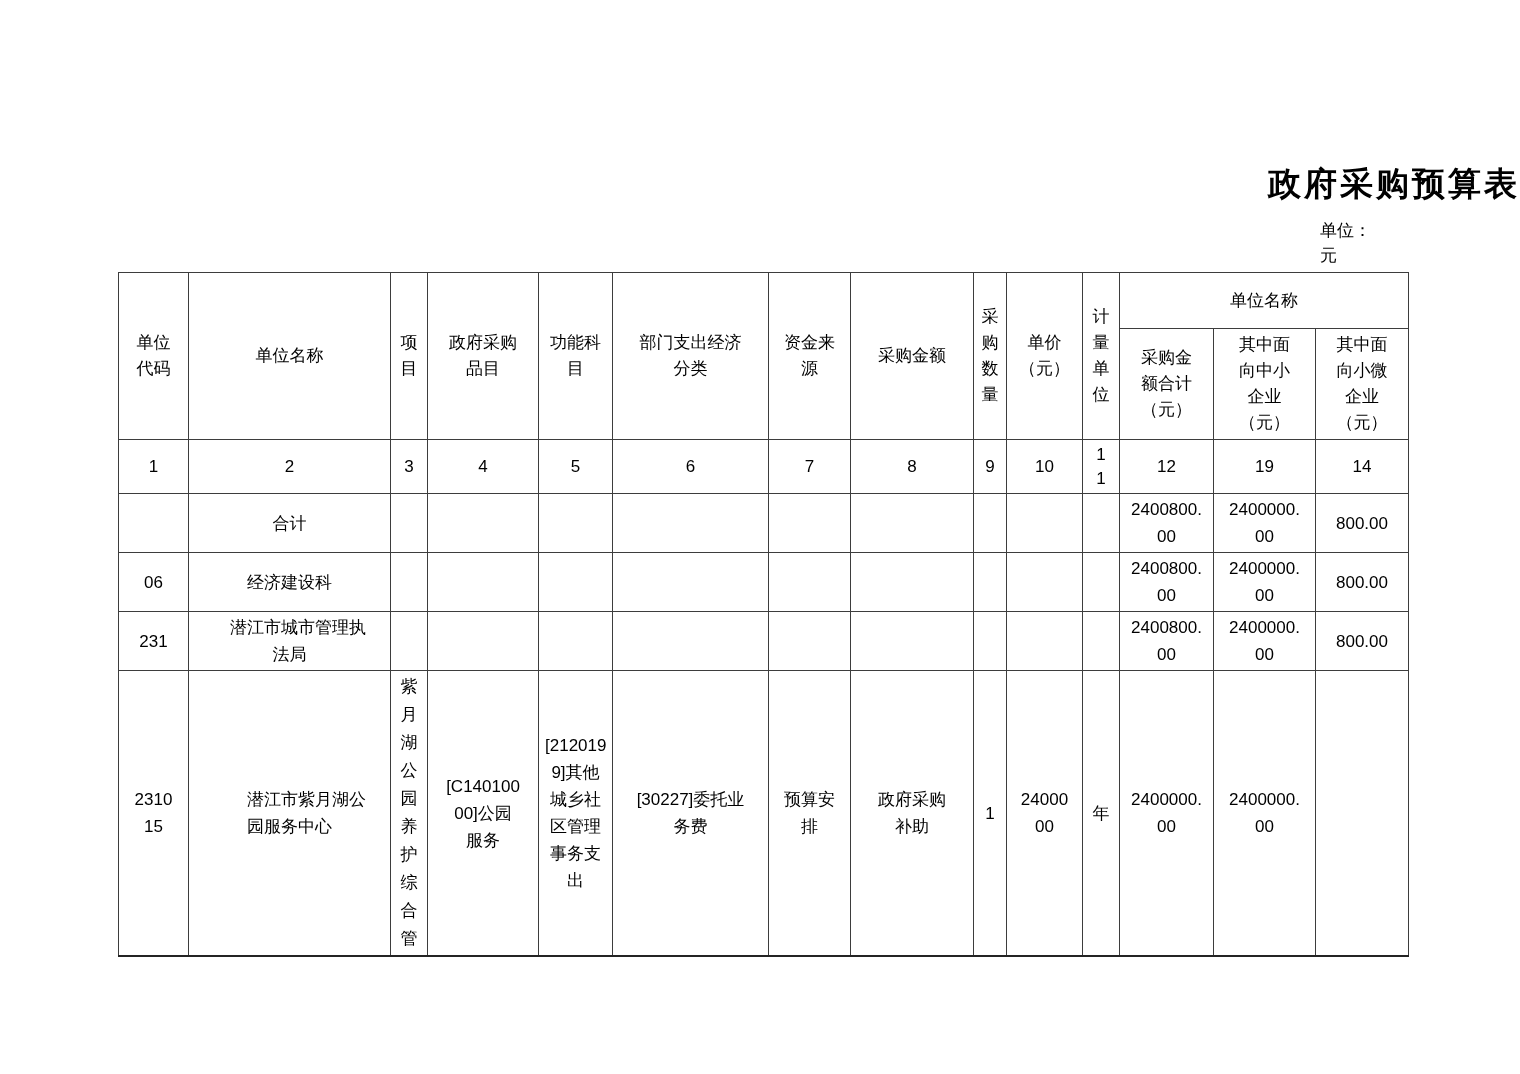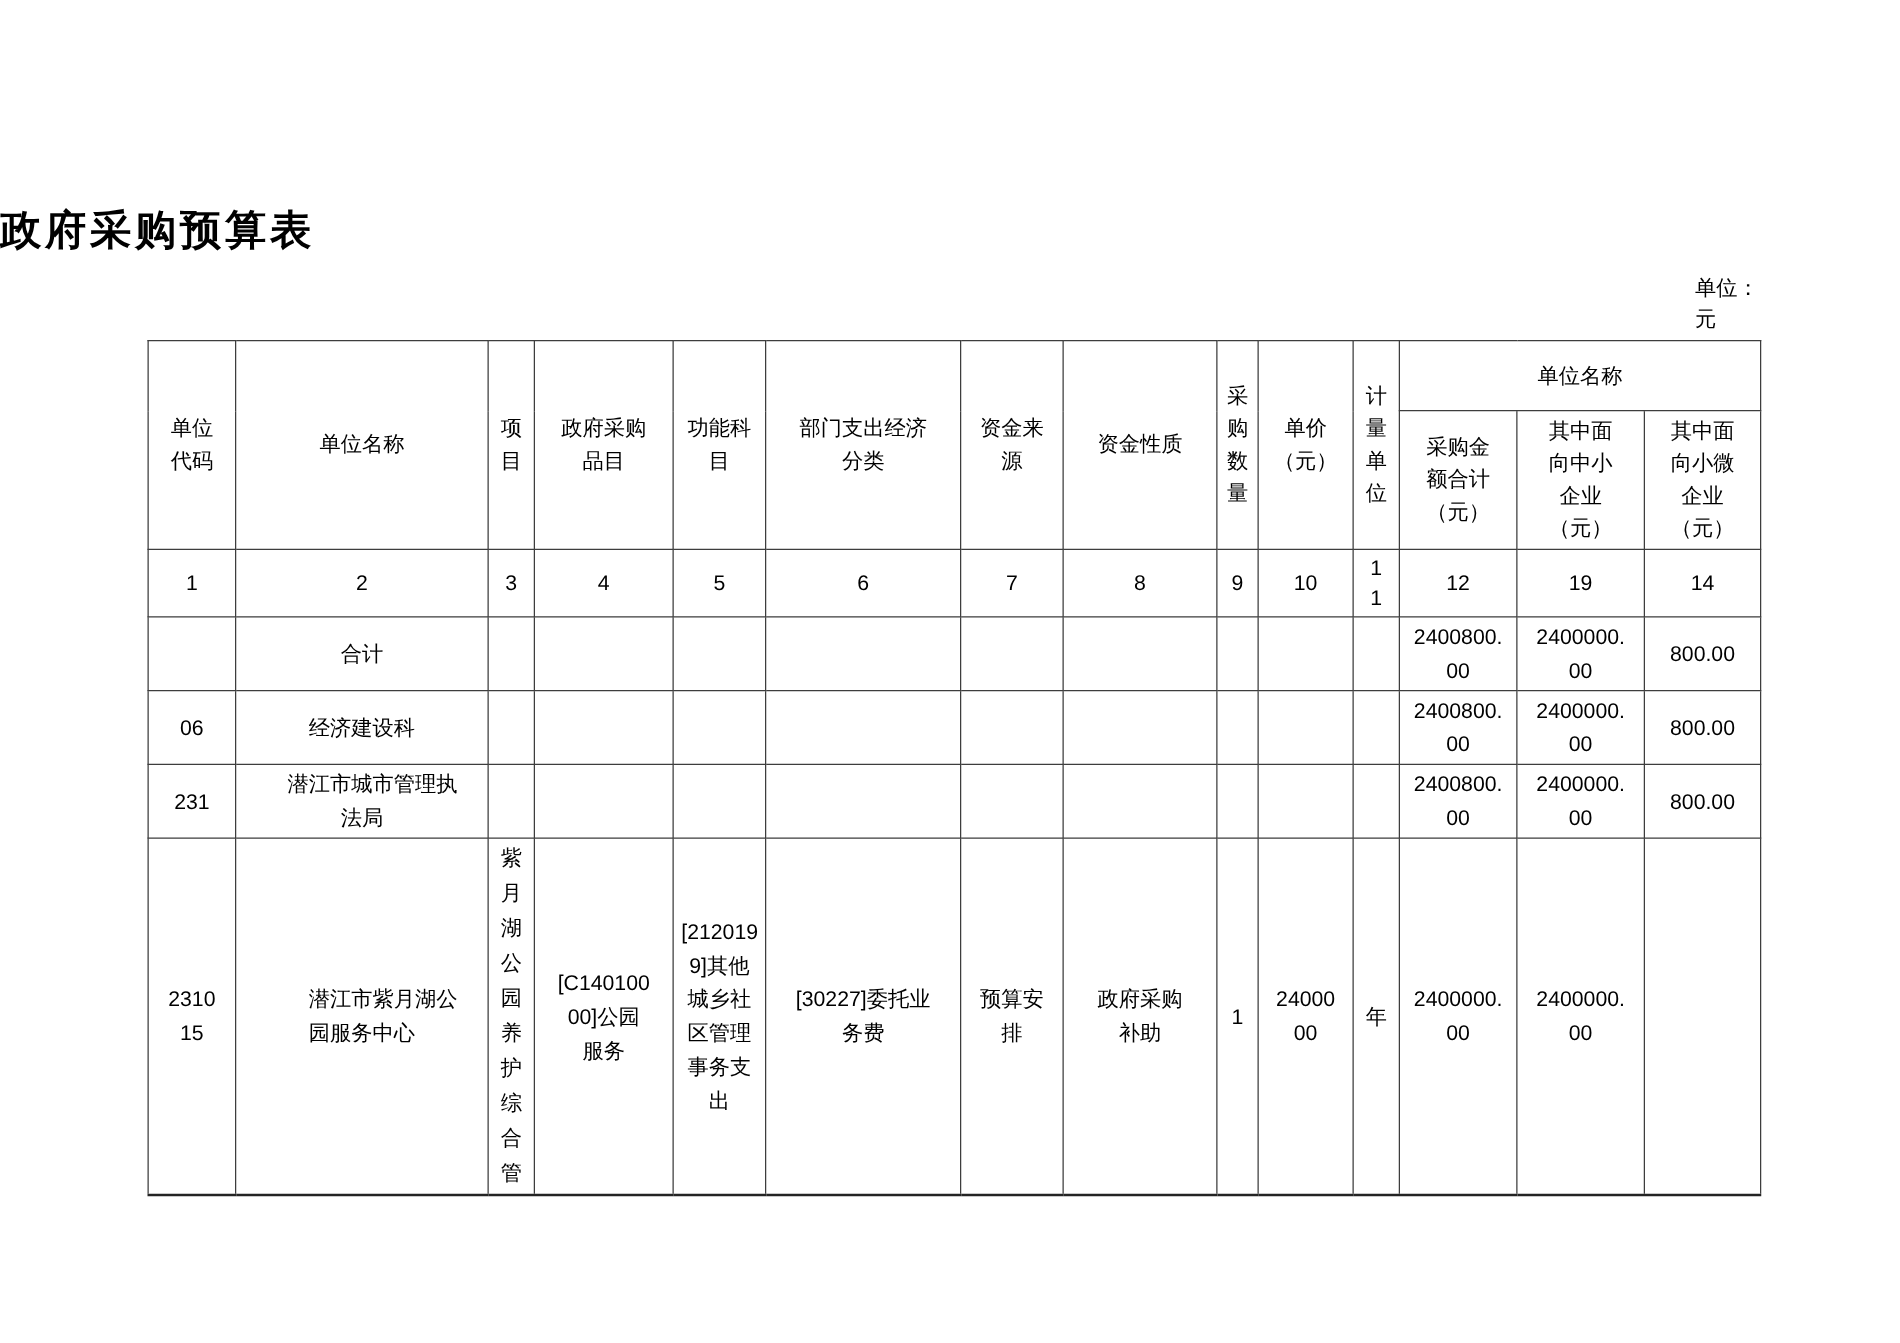--- a/index.html
+++ b/index.html
@@ -17,29 +17,29 @@
     width: 1520px;
     height: 1074px;
     background: #ffffff;
     overflow: hidden;
   }
   .doc-title {
     position: absolute;
     left: 0;
     top: 162px;
     width: 1520px;
-    text-align: left;
+    text-align: right;
     font-size: 33px;
     font-weight: 700;
     letter-spacing: 3px;
     font-family: Liberation Sans, sans-serif;
   }
   .unit-note {
     position: absolute;
-    left: 1356px;
+    left: 1320px;
     top: 218px;
     width: 95px;
     font-size: 17px;
     line-height: 25px;
     white-space: pre-line;
   }
   table.budget {
     position: absolute;
     left: 118px;
     top: 272px;
@@ -117,21 +117,21 @@
       <th rowspan="2">项
 目</th>
       <th rowspan="2">政府采购
 品目</th>
       <th rowspan="2">功能科
 目</th>
       <th rowspan="2">部门支出经济
 分类</th>
       <th rowspan="2">资金来
 源</th>
-      <th rowspan="2">资金性质</th>
+      <th rowspan="2">采购金额</th>
       <th rowspan="2">采
 购
 数
 量</th>
       <th rowspan="2">单价
 （元）</th>
       <th rowspan="2">计
 量
 单
 位</th>

